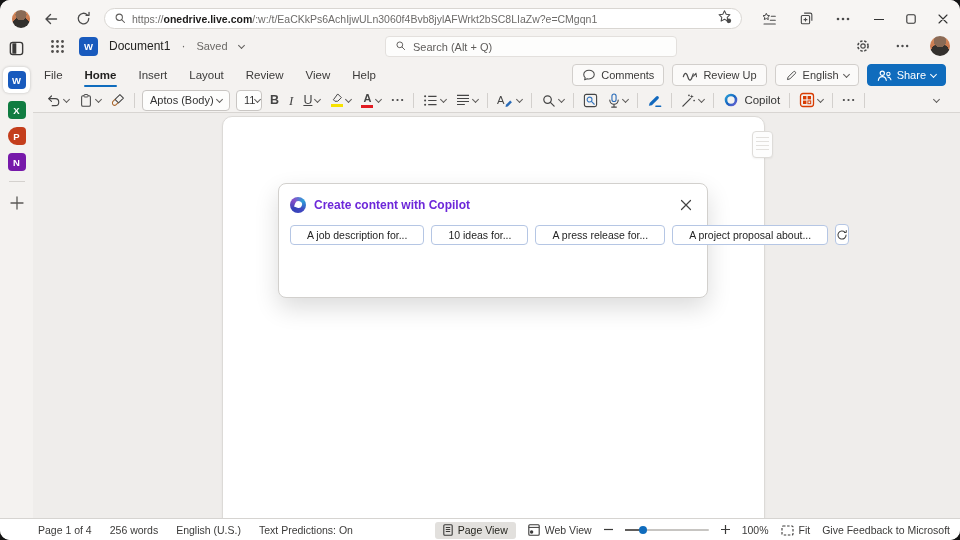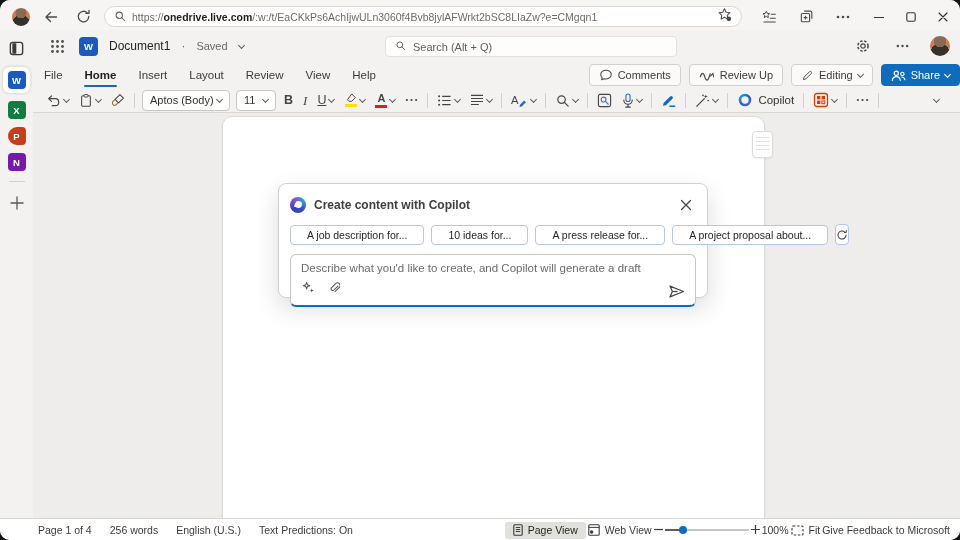--- a/index.html
+++ b/index.html
@@ -1,21 +1,21 @@
 <!DOCTYPE html>
 <html><head>
 <meta charset="utf-8">
 <style>
   *{margin:0;padding:0;box-sizing:border-box;}
   html,body{width:960px;height:540px;}
   body{background:#141414;font-family:"Liberation Sans",sans-serif;position:relative;overflow:hidden;}
   .window{position:absolute;inset:0;border-radius:10px;overflow:hidden;background:#efedeb;}
 
   
-  #browserbar{position:absolute;left:0;top:0;width:100%;height:38px;background:#f7f5f3;border-bottom:5px solid #22c55e;display:flex;align-items:center;padding:0 12px;gap:10px;}
+  #browserbar{position:absolute;left:0;top:0;width:100%;height:38px;background:#f7f5f3;border-bottom:1px solid #22c55e;display:flex;align-items:center;padding:0 12px;gap:10px;}
   .avatar{width:18px;height:18px;border-radius:50%;flex:0 0 auto;
     background:radial-gradient(circle at 50% 26%,#8a6a55 0 34%,transparent 35%),
                radial-gradient(circle at 50% 88%,#33302d 0 48%,transparent 49%),
                linear-gradient(180deg,#d98e5f,#b9653f);}
   .bicon{display:flex;align-items:center;justify-content:center;width:22px;height:22px;flex:0 0 auto;}
   .urlpill{height:21px;width:676px;background:#fff;border:1px solid #d9d6d2;border-radius:11px;display:flex;align-items:center;padding:0 9px;gap:6px;overflow:hidden;}
   .urltext{font-size:10.5px;white-space:nowrap;overflow:hidden;flex:1;}
   .urltext .pre,.urltext .path{color:#6d6b69;}
   .urltext .dom{color:#1d1c1b;font-weight:700;}
   .browser-right{display:flex;align-items:center;gap:15px;margin-left:6px;}
@@ -37,30 +37,30 @@
   .docname .saved{color:#6b6966;font-size:11px;}
   .docname .dot{color:#6b6966;}
   .search-pill{position:absolute;left:352px;top:6px;width:292px;height:21px;background:#fdfdfc;border:1px solid #e3e0dd;border-radius:4px;display:flex;align-items:center;gap:7px;padding:0 9px;color:#5f5d5b;font-size:11px;}
   .title-right{position:absolute;right:10px;top:0;height:32px;display:flex;align-items:center;gap:17px;}
 
   
   #menubar{position:absolute;left:33px;top:62px;right:0;height:26px;background:#f4f2f0;display:flex;align-items:center;}
   .menu{font-size:11.5px;color:#3b3a39;padding:0 11px;height:26px;display:flex;align-items:center;position:relative;}
   .menu.active{font-weight:700;color:#201f1e;}
   .menu.active::after{content:"";position:absolute;left:10px;right:10px;bottom:1px;height:2.5px;border-radius:2px;background:#0f6cbd;}
-  .menu-right{margin-left:auto;display:flex;align-items:center;gap:8px;justify-content:flex-end;}
+  .menu-right{margin-left:auto;display:flex;align-items:center;gap:8px;padding-right:14px;justify-content:flex-end;}
   .pill{display:flex;align-items:center;gap:5px;height:22px;padding:0 9px;border:1px solid #d2cfcc;border-radius:4px;background:#fbfaf9;font-size:11px;color:#3b3a39;}
   .pill.share{background:#0f6cbd;border-color:#0f6cbd;color:#fff;font-weight:400;}
 
   
   #ribbon{position:absolute;left:33px;top:88px;right:0;height:25px;background:#f4f2f0;border-bottom:1px solid #d8d5d2;display:flex;align-items:center;padding-left:8px;}
   .ric{display:flex;align-items:center;gap:3px;padding:0 5px;height:24px;color:#454545;flex:0 0 auto;}
   .rsep{width:1px;height:15px;background:#d3d0cd;margin:0 4px;flex:0 0 auto;}
   .fontbox{display:flex;align-items:center;justify-content:space-between;border:1px solid #c9c6c3;border-radius:4px;background:#fdfdfc;height:21px;padding:0 7px;font-size:11px;color:#333;width:88px;margin:0 3px;}
-  .sizebox{width:40px;}
+  .sizebox{width:26px;}
   .chev{width:5px;height:5px;border-right:1.2px solid #5f5d5b;border-bottom:1.2px solid #5f5d5b;transform:rotate(45deg);display:inline-block;flex:0 0 auto;margin-top:-2px;}
   .glyph{font-size:12.5px;color:#454545;line-height:1;}
   .glyph.b{font-weight:700;}
   .glyph.i{font-style:italic;font-family:"Liberation Serif",serif;font-size:13px;}
   .glyph.u{text-decoration:underline;}
   .stack{display:flex;flex-direction:column;align-items:center;line-height:1;}
   .stack .cbar{width:12px;height:3px;margin-top:1px;}
   .cbar.yellow{background:#f7e200;}
   .cbar.red{background:#e11b22;}
   .copilot-label{font-size:11.5px;color:#333;margin-left:2px;}
@@ -70,34 +70,34 @@
   #page{position:absolute;left:189px;top:2px;width:543px;height:500px;background:#fff;border:1px solid #dcdad7;border-radius:10px 10px 0 0;box-shadow:0 1px 3px rgba(0,0,0,.05);}
   #float-box{position:absolute;left:719px;top:17px;width:21px;height:27px;background:#fdfdfd;border:1px solid #dedcd9;border-radius:4px;box-shadow:0 1px 2px rgba(0,0,0,.05);padding:5px 3px;display:flex;flex-direction:column;gap:3px;}
   #float-box i{display:block;height:1px;background:#e3e1de;}
 
   
   #copilot-dialog{position:absolute;left:245px;top:69px;width:430px;height:115px;background:#fff;border:1px solid #d2d0cd;border-radius:8px;box-shadow:0 10px 24px rgba(0,0,0,.14);padding:11px 11px 12px;}
   .cd-head{display:flex;align-items:center;gap:8px;}
   .cd-logo{width:16px;height:16px;border-radius:50%;position:relative;flex:0 0 auto;
     background:conic-gradient(from 230deg,#3643b8,#8a4fc9,#2e9fd9,#4046c0,#3643b8);}
   .cd-logo::after{content:"";position:absolute;left:4.5px;top:4px;width:7px;height:7px;border-radius:50% 50% 50% 0;background:#fff;transform:rotate(20deg);}
-  .cd-title{font-size:12px;font-weight:700;color:#404040;}
+  .cd-title{font-size:12px;font-weight:700;color:#6d28d9;}
   .cd-close{margin-left:auto;display:flex;align-items:center;justify-content:center;width:20px;height:20px;}
   .cd-chips{display:flex;gap:7px;margin-top:9px;align-items:center;}
   .chip{font-size:10.5px;color:#242424;border:1px solid #b5c6e4;border-radius:4px;padding:3px 16px;background:#fff;white-space:nowrap;}
   .chip-refresh{width:25px;height:21px;display:flex;align-items:center;justify-content:center;border:1px solid #b5c6e4;border-radius:4px;background:#fff;}
   .cd-input{position:relative;margin-top:9px;height:53px;border:1px solid #c6c4c1;border-bottom:2px solid #0f6cbd;border-radius:6px;background:#fff;}
   .cd-input textarea{position:absolute;left:10px;right:10px;top:7px;height:18px;border:0;resize:none;outline:none;font-family:"Liberation Sans",sans-serif;font-size:11.5px;color:#242424;background:transparent;}
   .cd-input textarea::placeholder{color:#6d6b69;opacity:1;}
   .cd-tools{position:absolute;left:11px;bottom:7px;display:flex;gap:13px;align-items:center;}
   .cd-send{position:absolute;right:10px;bottom:6px;display:flex;}
 
   
   #statusbar{position:absolute;left:0;top:518px;width:100%;height:22px;background:#fff;border-top:1px solid #d6d4d1;display:flex;align-items:center;font-size:10.5px;color:#3b3a39;padding-left:38px;gap:18px;}
-  .status-right{position:absolute;right:10px;top:0;height:22px;display:flex;align-items:center;gap:2px;}
+  .status-right{position:absolute;right:10px;top:0;height:22px;display:flex;align-items:center;gap:12px;}
   .sv-chip{display:flex;align-items:center;gap:5px;background:#e2e0dd;border-radius:3px;padding:2.5px 8px;color:#26251f;}
   .sv-plain{display:flex;align-items:center;gap:5px;color:#3b3a39;}
   .slider{width:84px;height:2px;background:#c7c5c2;border-radius:1px;position:relative;}
   .slider .fill{position:absolute;left:0;top:0;width:17px;height:2px;background:#605e5c;}
   .slider .thumb{position:absolute;left:14px;top:-3px;width:8px;height:8px;border-radius:50%;background:#0f6cbd;}
 </style>
 </head>
 <body>
 
 <div class="window">
@@ -255,21 +255,21 @@
         <svg width="16" height="12" viewBox="0 0 18 12">
             <path d="M1.5 8c1.5-5 3.5-5 5 0s3.5 5 5 0l1.2-3.4" fill="none" stroke="#4a4a4a" stroke-width="1.3" stroke-linecap="round"></path>
             <path d="M13 7.3L15.7 4l.6 4" fill="none" stroke="#4a4a4a" stroke-width="1.2" stroke-linecap="round" stroke-linejoin="round"></path>
           </svg>
         <span>Review Up</span>
       </span>
       <span class="pill">
         <svg width="13" height="13" viewBox="0 0 16 16">
             <path d="M3 13l.8-3L10.6 3.2a1.6 1.6 0 0 1 2.2 2.2L6 12.2 3 13z" fill="none" stroke="#4a4a4a" stroke-width="1.2" stroke-linejoin="round"></path>
           </svg>
-        <span>Editing</span>
+        <span>English</span>
         <span class="chev"></span>
       </span>
       <span class="pill share">
         <svg width="15" height="13" viewBox="0 0 17 14">
             <circle cx="6" cy="4.5" r="2.4" fill="none" stroke="#fff" stroke-width="1.3"></circle>
             <path d="M1.5 12.5c.5-2.8 2.3-4.2 4.5-4.2s4 1.4 4.5 4.2" fill="none" stroke="#fff" stroke-width="1.3" stroke-linecap="round"></path>
             <circle cx="12.9" cy="5.2" r="1.9" fill="none" stroke="#fff" stroke-width="1.2"></circle>
             <path d="M12.2 8.6c2 .1 3.2 1.3 3.6 3.3" fill="none" stroke="#fff" stroke-width="1.2" stroke-linecap="round"></path>
           </svg>
         <span>Share</span>
@@ -479,42 +479,20 @@
         <span class="chip">10 ideas for...</span>
         <span class="chip">A press release for...</span>
         <span class="chip">A project proposal about...</span>
         <span class="chip-refresh">
           <svg width="12" height="12" viewBox="0 0 16 16">
               <path d="M13.4 8a5.4 5.4 0 1 1-1.6-3.8" fill="none" stroke="#424242" stroke-width="1.4" stroke-linecap="round"></path>
               <path d="M13.7 1.6v3.1h-3.1" fill="none" stroke="#424242" stroke-width="1.3" stroke-linejoin="round"></path>
             </svg>
         </span>
       </div>
-      <div class="cd-input">
-        <textarea placeholder="Describe what you'd like to create, and Copilot will generate a draft" style=""></textarea>
-        <div class="cd-tools">
-          <span>
-            <svg width="13" height="13" viewBox="0 0 14 14">
-                <path d="M5 1.5l.9 2.6 2.6.9-2.6.9L5 8.5 4.1 5.9 1.5 5l2.6-.9z" fill="none" stroke="#555" stroke-width="1.1" stroke-linejoin="round"></path>
-                <path d="M10.5 8l.6 1.7 1.7.6-1.7.6-.6 1.7-.6-1.7-1.7-.6 1.7-.6z" fill="#555"></path>
-              </svg>
-          </span>
-          <span>
-            <svg width="12" height="14" viewBox="0 0 14 15">
-                <path d="M11.6 6.4l-4.8 4.8a2 2 0 0 1-2.8-2.8l4.8-4.8a3.1 3.1 0 0 1 4.4 4.4l-5 5" fill="none" stroke="#555" stroke-width="1.2" stroke-linecap="round"></path>
-              </svg>
-          </span>
-        </div>
-        <span class="cd-send">
-          <svg width="17" height="15" viewBox="0 0 18 16">
-              <path d="M2 2.2L16.5 8 2 13.8l2.6-5.8L2 2.2z" fill="none" stroke="#424242" stroke-width="1.3" stroke-linejoin="round"></path>
-              <path d="M4.6 8h5.5" stroke="#424242" stroke-width="1.3"></path>
-            </svg>
-        </span>
-      </div>
     </div>
   </div>
 
   <div id="statusbar">
     <span>Page 1 of 4</span>
     <span>256 words</span>
     <span>English (U.S.)</span>
     <span>Text Predictions: On</span>
 
     <div class="status-right">

